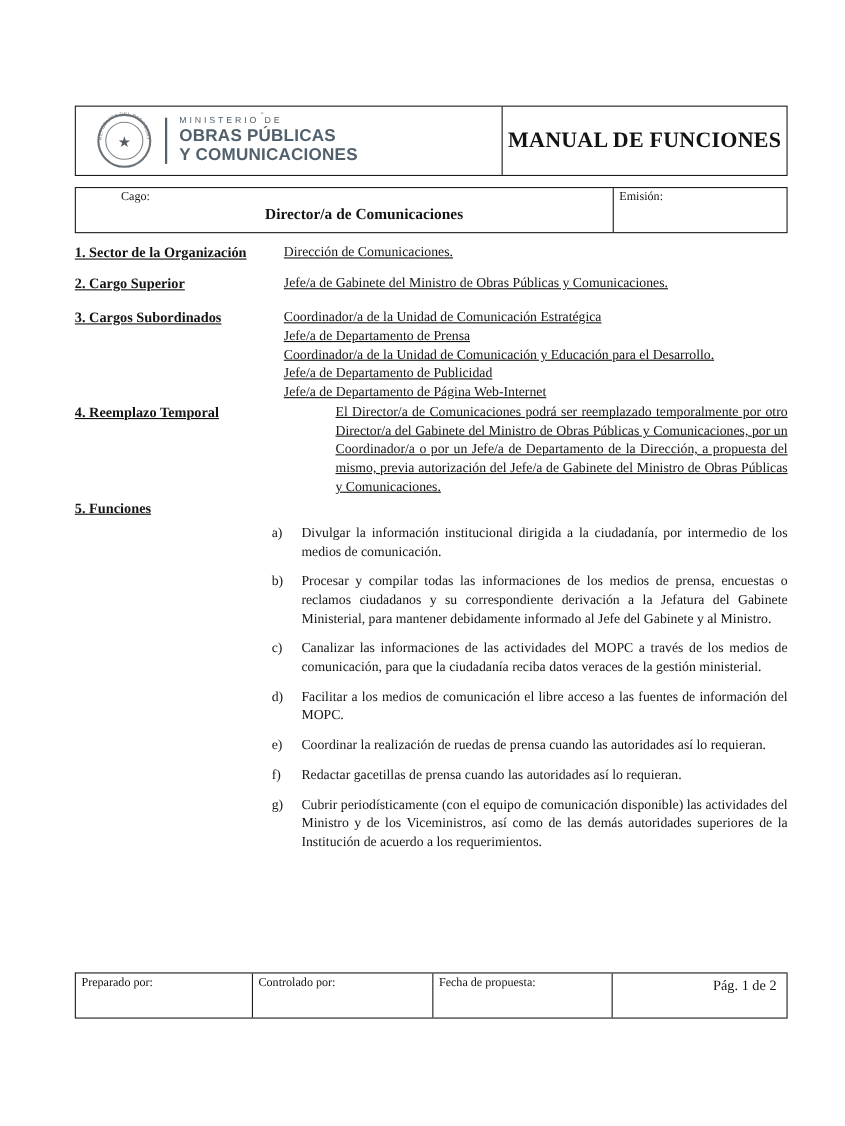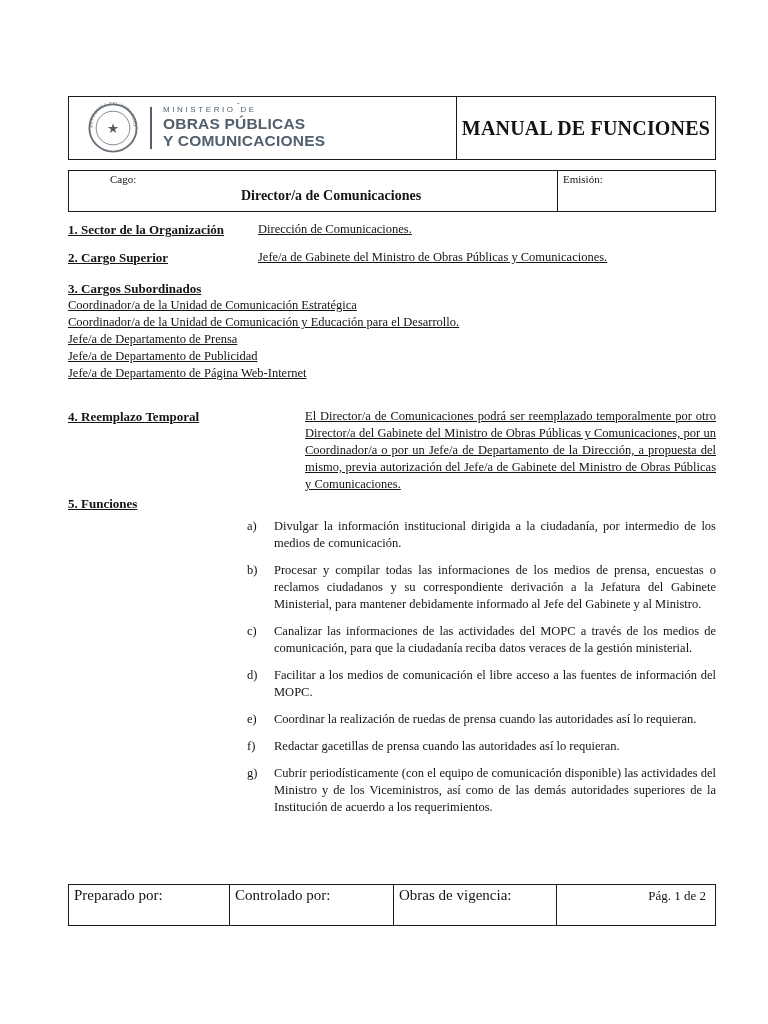--- a/index.html
+++ b/index.html
@@ -58,21 +58,21 @@
 
   
   .body-area { margin-top: 9px; font-size: 12.5px; line-height: 17px; }
   .section { display: flex; text-decoration: underline; }
   .sec-label { width: 190px; font-weight: bold; font-size: 13px; flex-shrink: 0; }
   .sec-body { flex: 1; }
   .sec-body.justify { text-align: justify; }
   .sec-line { display: block; }
   .mb-s1 { margin-bottom: 11px; }
   .mb-s2 { margin-bottom: 14px; }
-  .mb-s3 { margin-bottom: 26px; flex-direction: column; }
+  .mb-s3 { margin-bottom: 1px; }
   .mb-s4 { margin-bottom: 2px; gap: 47px; }
   .mb-s5 { margin-bottom: 6px; }
 
   
   .func {
     display: flex;
     margin-left: 179px;
     margin-bottom: 10px;
   }
   .func-letter { width: 27px; flex-shrink: 0; }
@@ -85,21 +85,21 @@
     border: 1.5px solid #1c1c1c;
     height: 42px;
     background: #fff;
   }
   .foot-cell { border-right: 1.5px solid #1c1c1c; }
   .foot-cell:last-child { border-right: none; }
   .fc1 { width: 161px; }
   .fc2 { width: 164px; }
   .fc3 { width: 163px; }
   .fc4 { flex: 1; }
-  .foot-label { font-size: 15px; padding: 2px 0 0 5px; }
+  .foot-label { font-size: 11px; padding: 2px 0 0 5px; }
   .page-indicator { font-size: 13px; text-align: right; padding: 3px 9px 0 0; }
 </style>
 </head>
 <body>
 
 <div class="page">
   <div class="content">
 
     <div class="header-table">
       <div class="logo-cell">
@@ -146,22 +146,22 @@
 
       <div class="section mb-s2">
         <div class="sec-label">2. Cargo Superior</div>
         <div class="sec-body">Jefe/a de Gabinete del Ministro de Obras Públicas y Comunicaciones.</div>
       </div>
 
       <div class="section mb-s3">
         <div class="sec-label">3. Cargos Subordinados</div>
         <div class="sec-body">
           <span class="sec-line">Coordinador/a de la Unidad de Comunicación Estratégica</span>
+          <span class="sec-line">Jefe/a de Departamento de Prensa</span>
           <span class="sec-line">Coordinador/a de la Unidad de Comunicación y Educación para el Desarrollo.</span>
-          <span class="sec-line">Jefe/a de Departamento de Prensa</span>
           <span class="sec-line">Jefe/a de Departamento de Publicidad</span>
           <span class="sec-line">Jefe/a de Departamento de Página Web-Internet</span>
         </div>
       </div>
 
       <div class="section mb-s4">
         <div class="sec-label">4. Reemplazo Temporal</div>
         <div class="sec-body justify">El Director/a de Comunicaciones podrá ser reemplazado temporalmente por otro Director/a del Gabinete del Ministro de Obras Públicas y Comunicaciones,  por un Coordinador/a o por un Jefe/a de Departamento de la Dirección, a propuesta del mismo, previa autorización del Jefe/a de Gabinete del  Ministro de Obras Públicas y Comunicaciones.</div>
       </div>
 
@@ -202,19 +202,19 @@
   </div>
 
   <div class="footer-table">
     <div class="foot-cell fc1">
       <div class="foot-label">Preparado por:</div>
     </div>
     <div class="foot-cell fc2">
       <div class="foot-label">Controlado por:</div>
     </div>
     <div class="foot-cell fc3">
-      <div class="foot-label">Obras de vigencia:</div>
+      <div class="foot-label">Fecha de propuesta:</div>
     </div>
     <div class="foot-cell fc4">
       <div class="page-indicator">Pág. 1 de 2</div>
     </div>
   </div>
 </div>
 
 </body></html>

